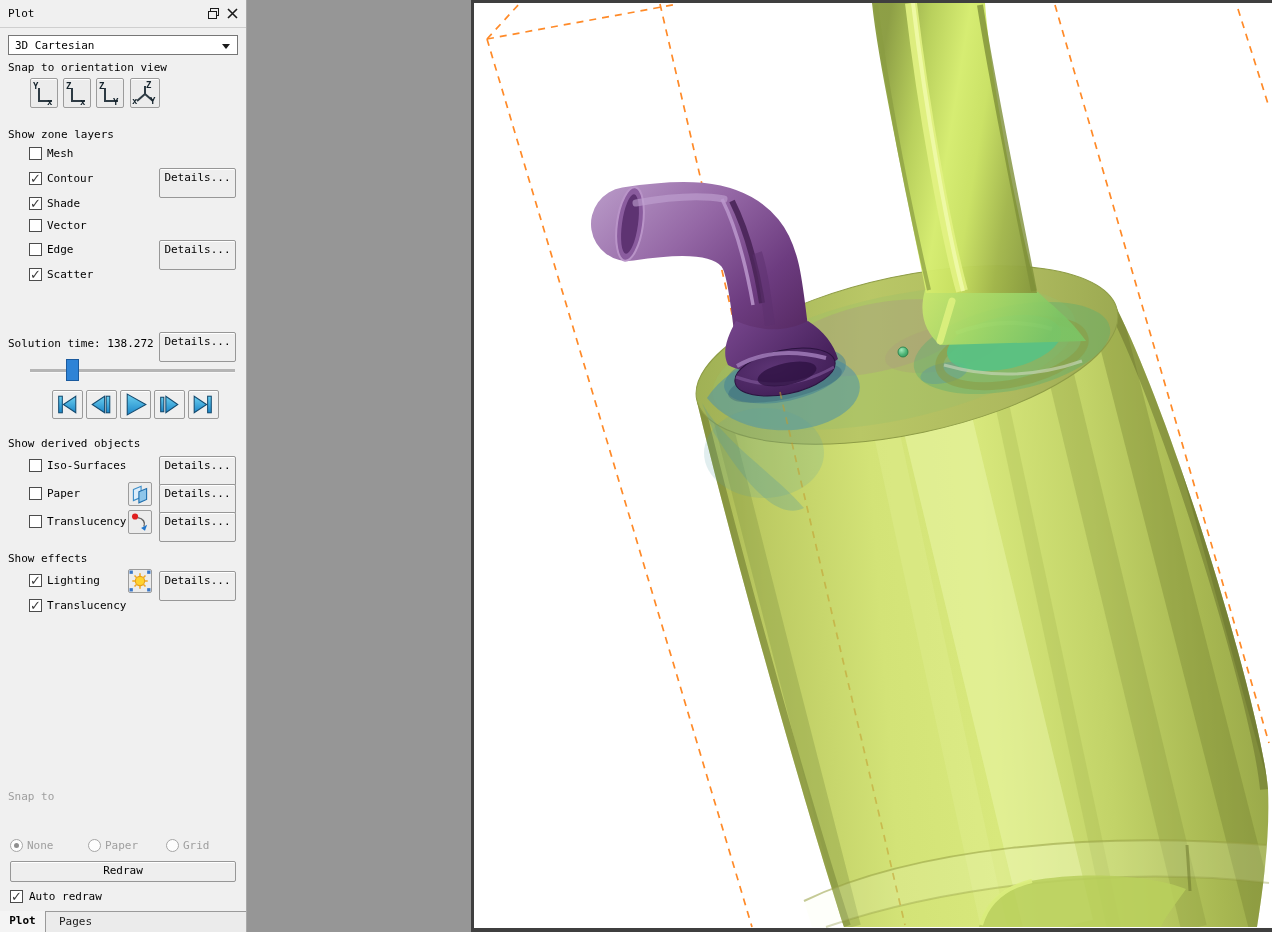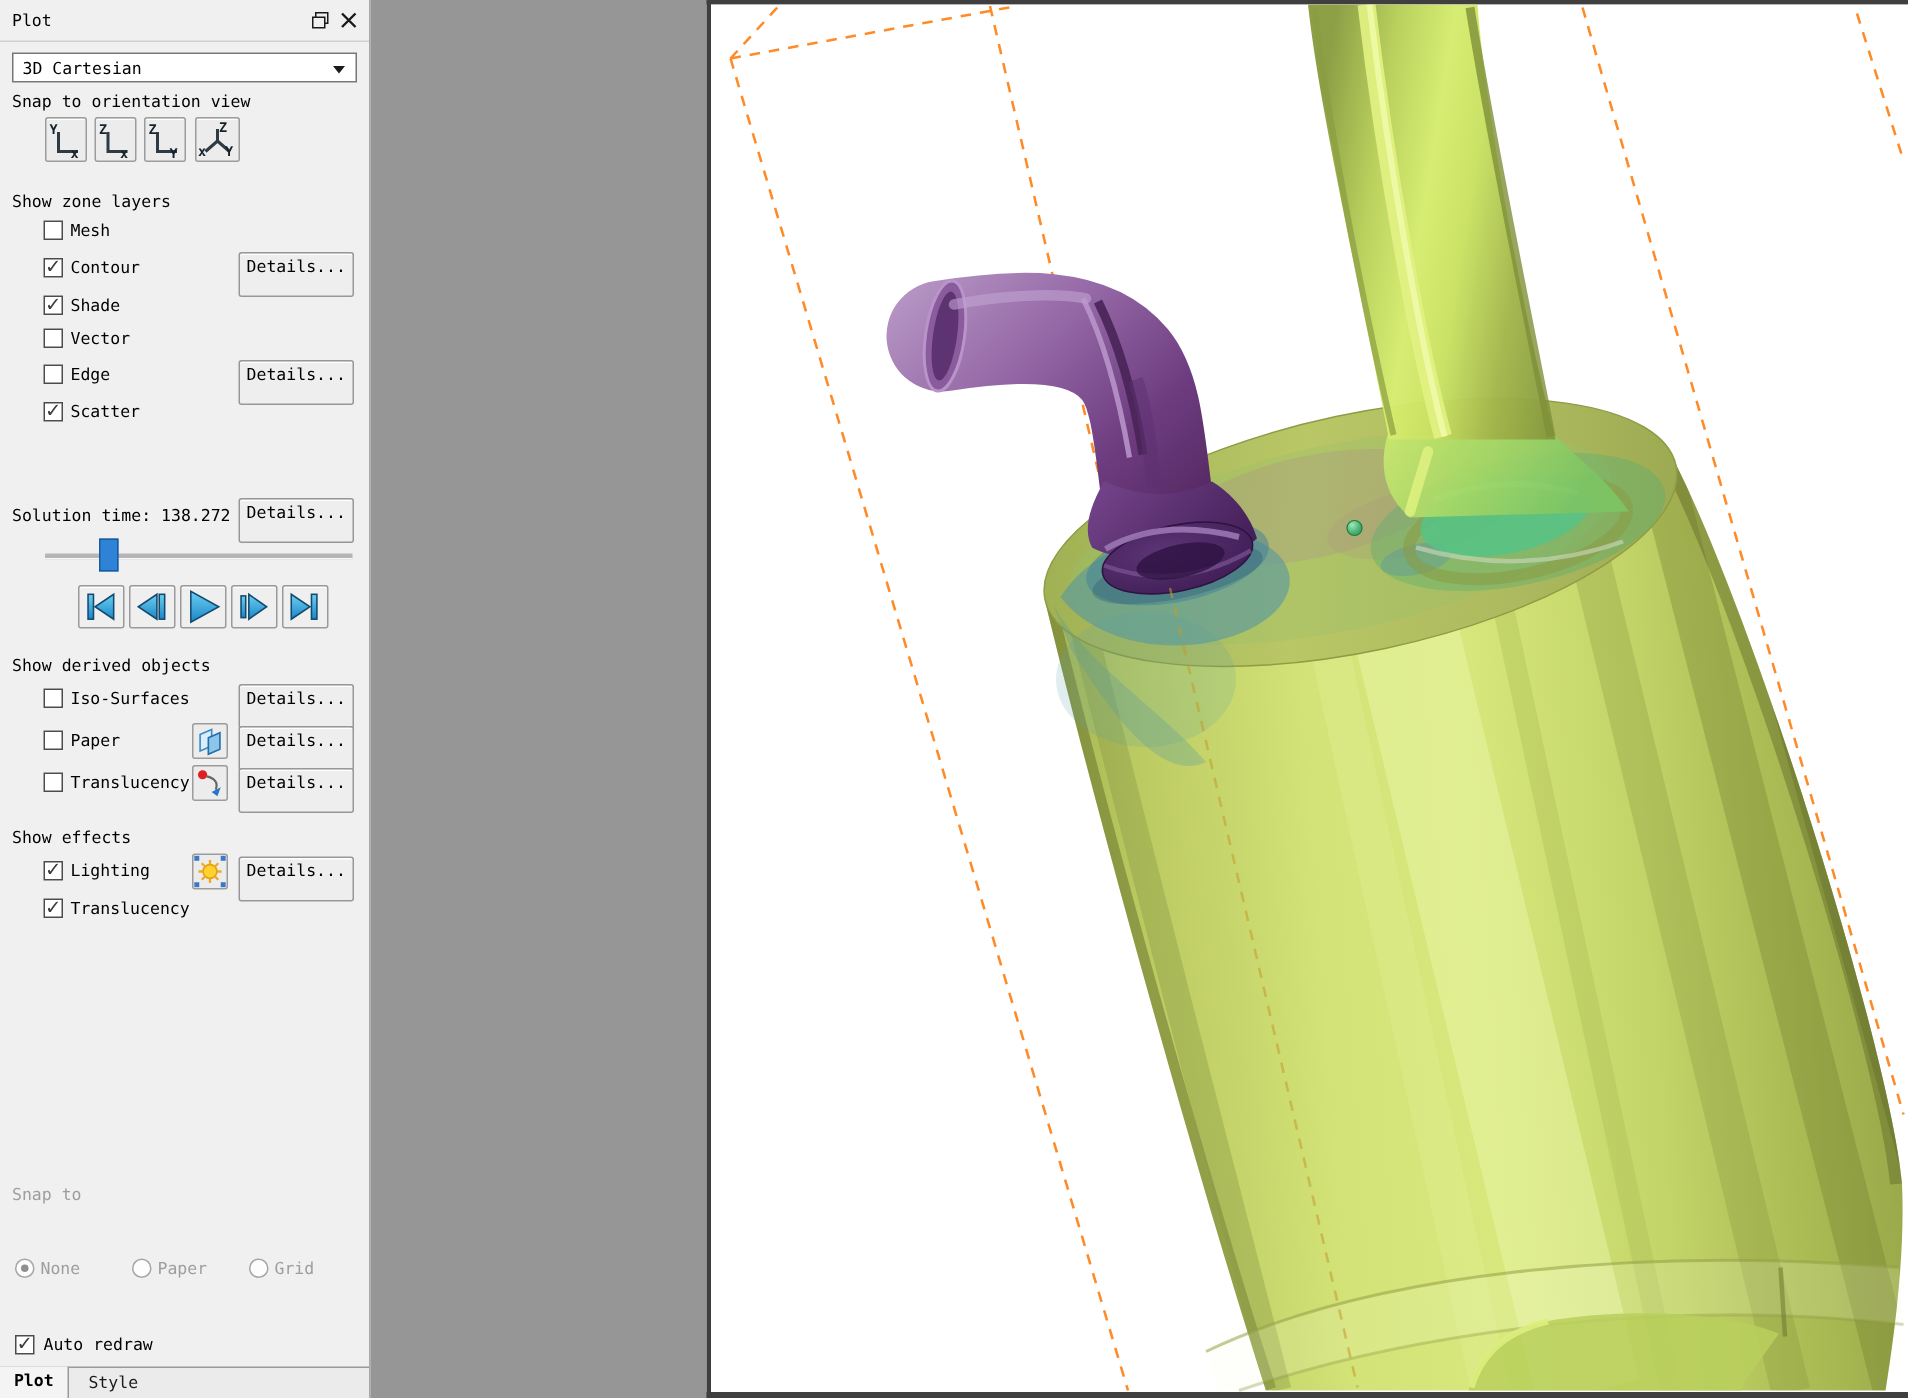--- a/index.html
+++ b/index.html
@@ -225,27 +225,28 @@
   <span class="lbl" style="left:47px;top:599px">Translucency</span>
 
   <span class="lbl dis" style="left:8px;top:790px">Snap to</span>
   <span class="rd sel" style="left:10px;top:839px"></span>
   <span class="lbl dis" style="left:27px;top:839px">None</span>
   <span class="rd" style="left:88px;top:839px"></span>
   <span class="lbl dis" style="left:105px;top:839px">Paper</span>
   <span class="rd" style="left:166px;top:839px"></span>
   <span class="lbl dis" style="left:183px;top:839px">Grid</span>
 
+  <div class="btn" style="left:10px;top:861px;width:226px;height:21px">Redraw</div>
 
   <span class="cb checked" style="left:10px;top:890px"></span>
   <span class="lbl" style="left:29px;top:890px">Auto redraw</span>
 
   <div class="tabbar">
     <div class="tab active">Plot</div>
-    <div class="tab inactive">Style</div>
+    <div class="tab inactive">Pages</div>
   </div>
 </div>
 
 <div class="workspace"></div>
 
 <div class="plotwin">
 <svg width="798" height="925" viewBox="0 0 798 925">
   <defs>
     <linearGradient id="cylG" gradientUnits="userSpaceOnUse" x1="221" y1="600" x2="796" y2="560">
       <stop offset="0" stop-color="#9fae4c"></stop>

